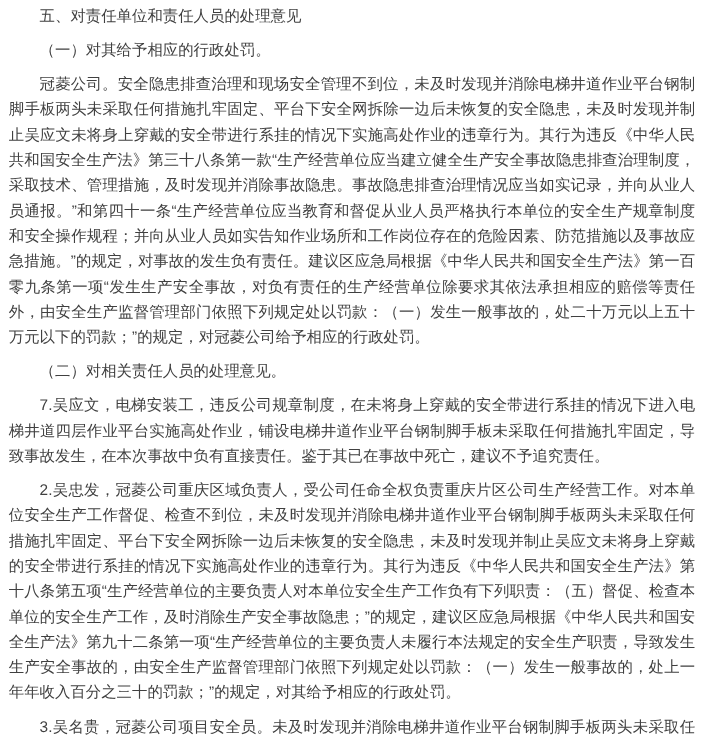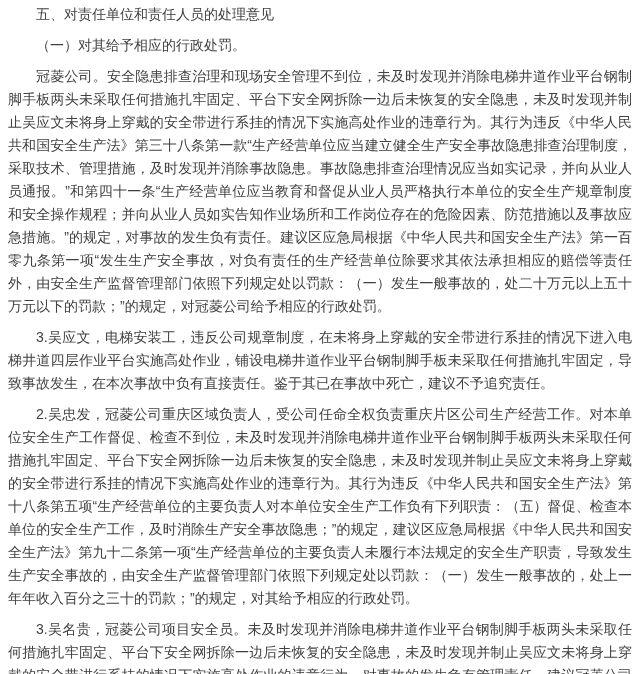--- a/index.html
+++ b/index.html
@@ -26,16 +26,17 @@
     word-break: break-all;
   }
 </style>
 </head>
 <body>
 
 <div class="page">
   <p>五、对责任单位和责任人员的处理意见</p>
   <p>（一）对其给予相应的行政处罚。</p>
   <p>冠菱公司。安全隐患排查治理和现场安全管理不到位，未及时发现并消除电梯井道作业平台钢制脚手板两头未采取任何措施扎牢固定、平台下安全网拆除一边后未恢复的安全隐患，未及时发现并制止吴应文未将身上穿戴的安全带进行系挂的情况下实施高处作业的违章行为。其行为违反《中华人民共和国安全生产法》第三十八条第一款“生产经营单位应当建立健全生产安全事故隐患排查治理制度，采取技术、管理措施，及时发现并消除事故隐患。事故隐患排查治理情况应当如实记录，并向从业人员通报。”和第四十一条“生产经营单位应当教育和督促从业人员严格执行本单位的安全生产规章制度和安全操作规程；并向从业人员如实告知作业场所和工作岗位存在的危险因素、防范措施以及事故应急措施。”的规定，对事故的发生负有责任。建议区应急局根据《中华人民共和国安全生产法》第一百零九条第一项“发生生产安全事故，对负有责任的生产经营单位除要求其依法承担相应的赔偿等责任外，由安全生产监督管理部门依照下列规定处以罚款：（一）发生一般事故的，处二十万元以上五十万元以下的罚款；”的规定，对冠菱公司给予相应的行政处罚。</p>
-  <p>3.吴应文，电梯安装工，违反公司规章制度，在未将身上穿戴的安全带进行系挂的情况下进入电梯井道四层作业平台实施高处作业，铺设电梯井道作业平台钢制脚手板未采取任何措施扎牢固定，导致事故发生，在本次事故中负有直接责任。鉴于其已在事故中死亡，建议不予追究责任。</p>
+  <p>（二）对相关责任人员的处理意见。</p>
+  <p>7.吴应文，电梯安装工，违反公司规章制度，在未将身上穿戴的安全带进行系挂的情况下进入电梯井道四层作业平台实施高处作业，铺设电梯井道作业平台钢制脚手板未采取任何措施扎牢固定，导致事故发生，在本次事故中负有直接责任。鉴于其已在事故中死亡，建议不予追究责任。</p>
   <p>2.吴忠发，冠菱公司重庆区域负责人，受公司任命全权负责重庆片区公司生产经营工作。对本单位安全生产工作督促、检查不到位，未及时发现并消除电梯井道作业平台钢制脚手板两头未采取任何措施扎牢固定、平台下安全网拆除一边后未恢复的安全隐患，未及时发现并制止吴应文未将身上穿戴的安全带进行系挂的情况下实施高处作业的违章行为。其行为违反《中华人民共和国安全生产法》第十八条第五项“生产经营单位的主要负责人对本单位安全生产工作负有下列职责：（五）督促、检查本单位的安全生产工作，及时消除生产安全事故隐患；”的规定，建议区应急局根据《中华人民共和国安全生产法》第九十二条第一项“生产经营单位的主要负责人未履行本法规定的安全生产职责，导致发生生产安全事故的，由安全生产监督管理部门依照下列规定处以罚款：（一）发生一般事故的，处上一年年收入百分之三十的罚款；”的规定，对其给予相应的行政处罚。</p>
   <p>3.吴名贵，冠菱公司项目安全员。未及时发现并消除电梯井道作业平台钢制脚手板两头未采取任何措施扎牢固定、平台下安全网拆除一边后未恢复的安全隐患，未及时发现并制止吴应文未将身上穿戴的安全带进行系挂的情况下实施高处作业的违章行为，对事故的发生负有管理责任。建议冠菱公司按照公司相关规定进行处理。</p>
 </div>
 
 </body></html>

